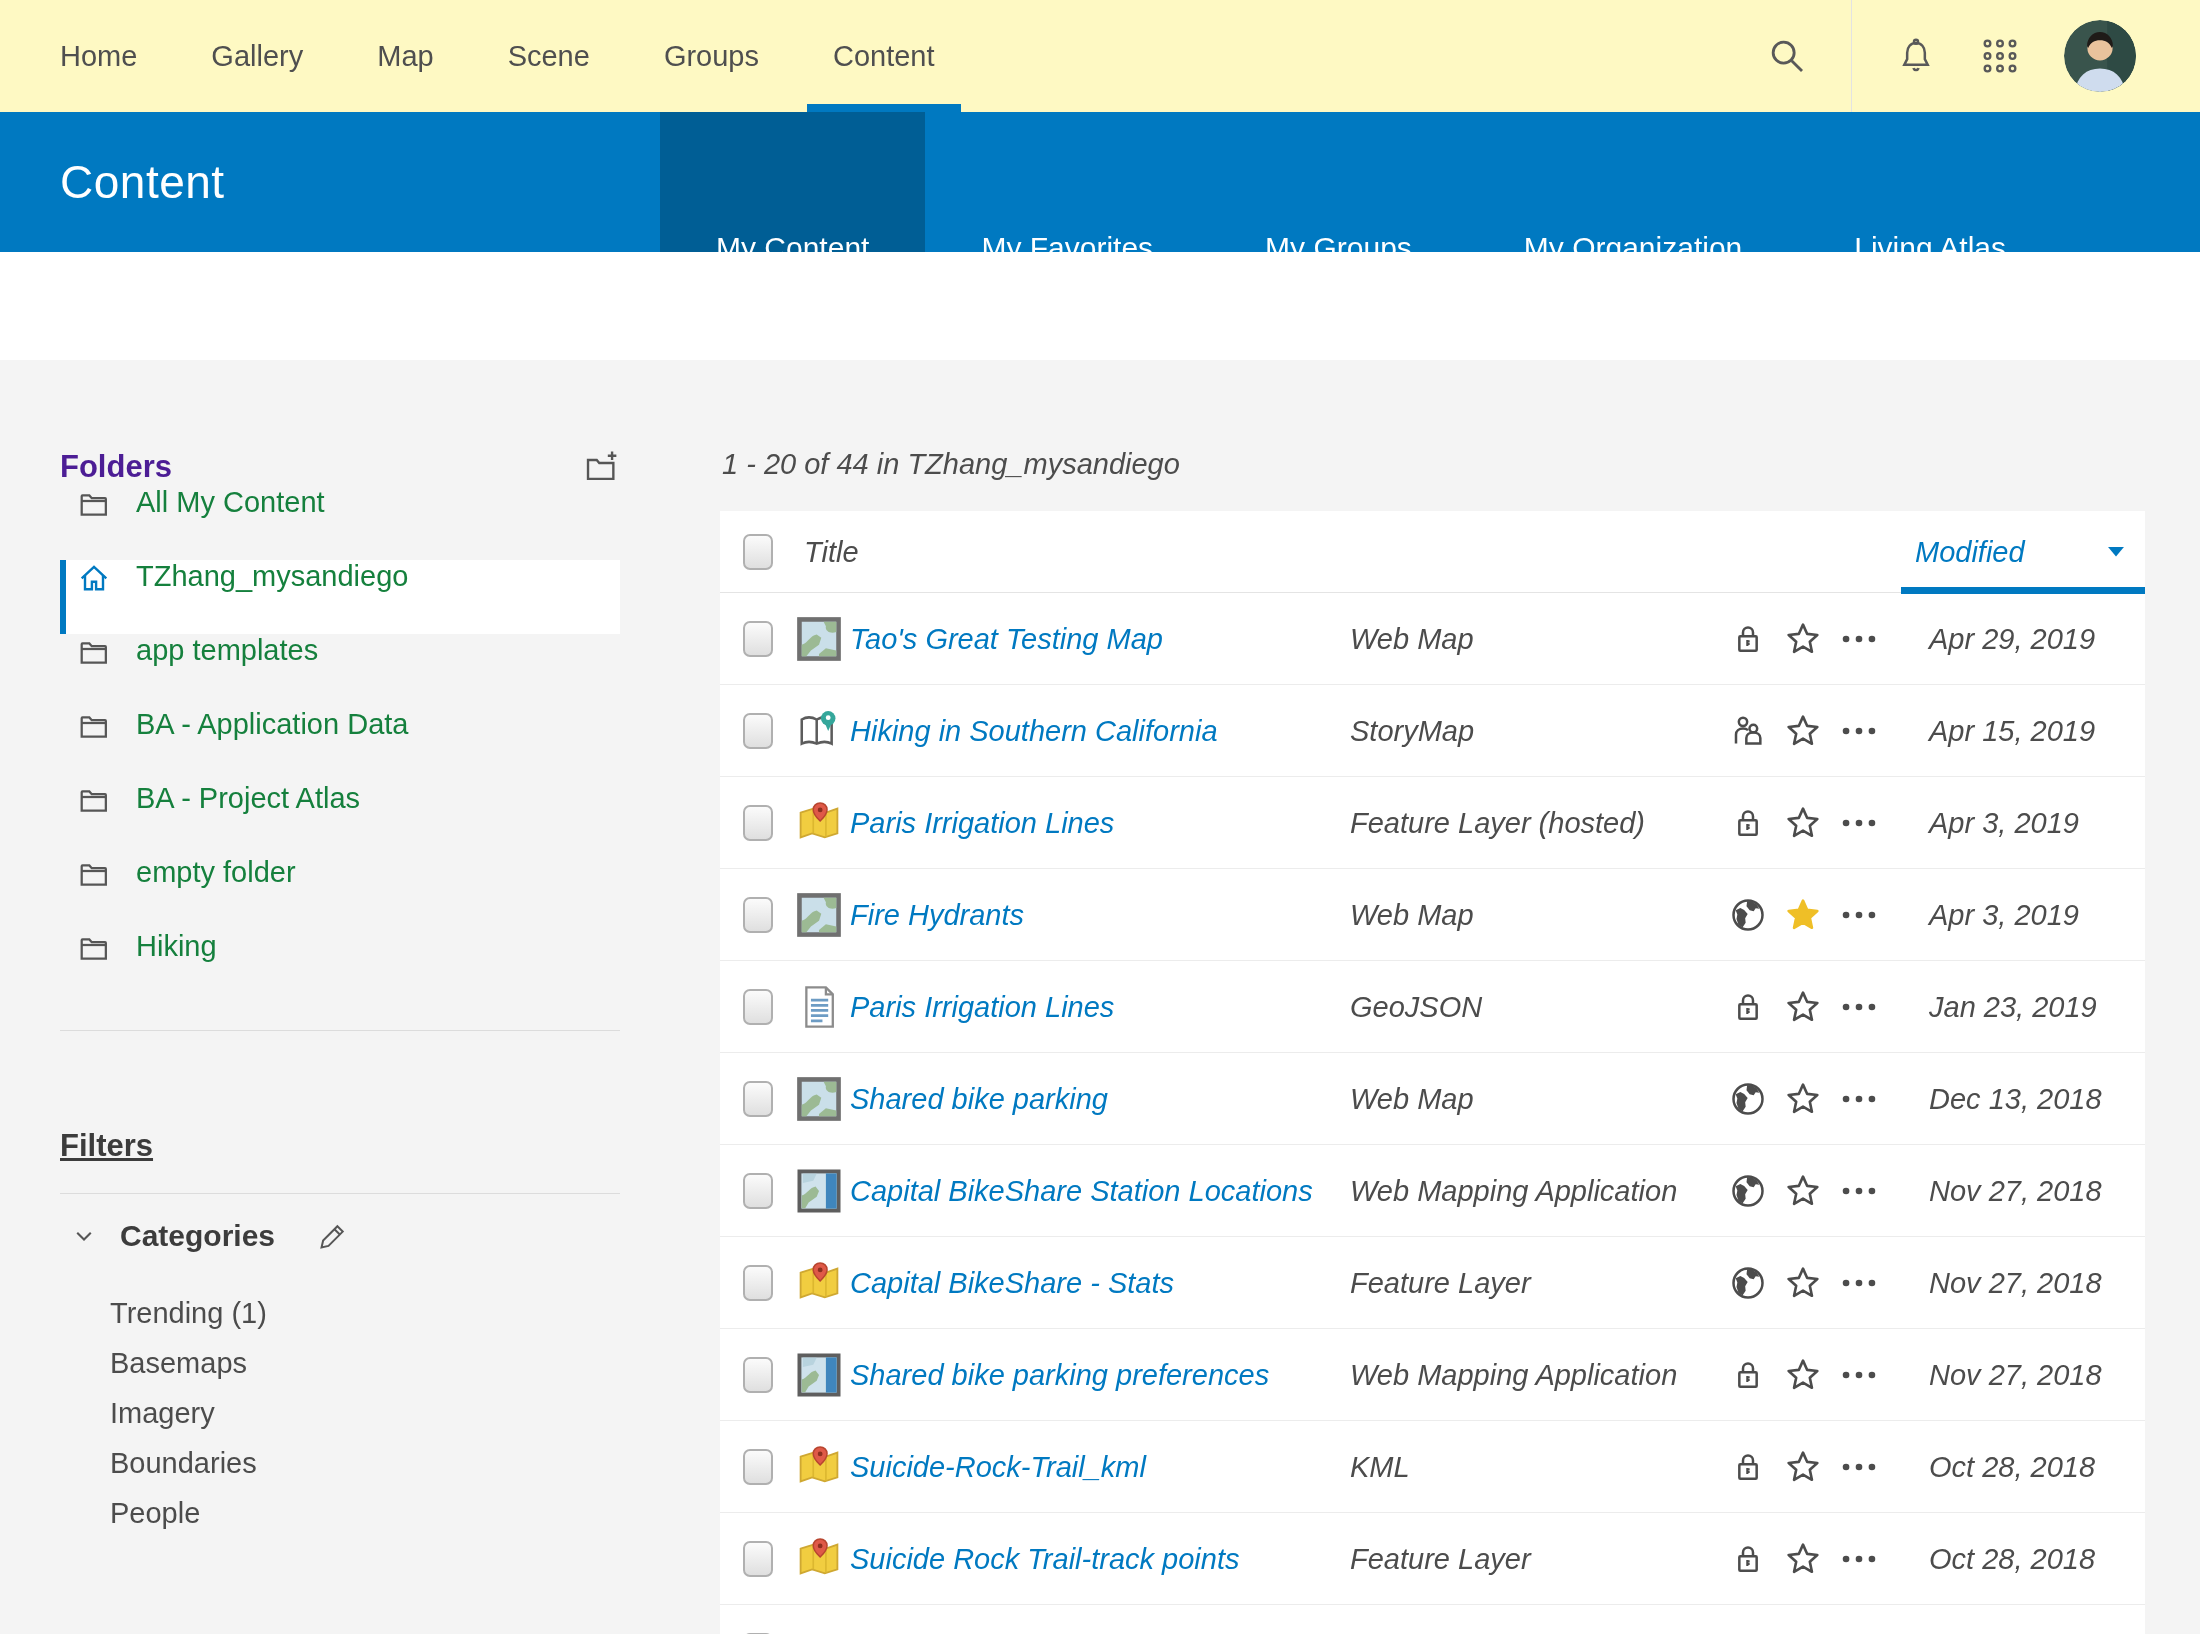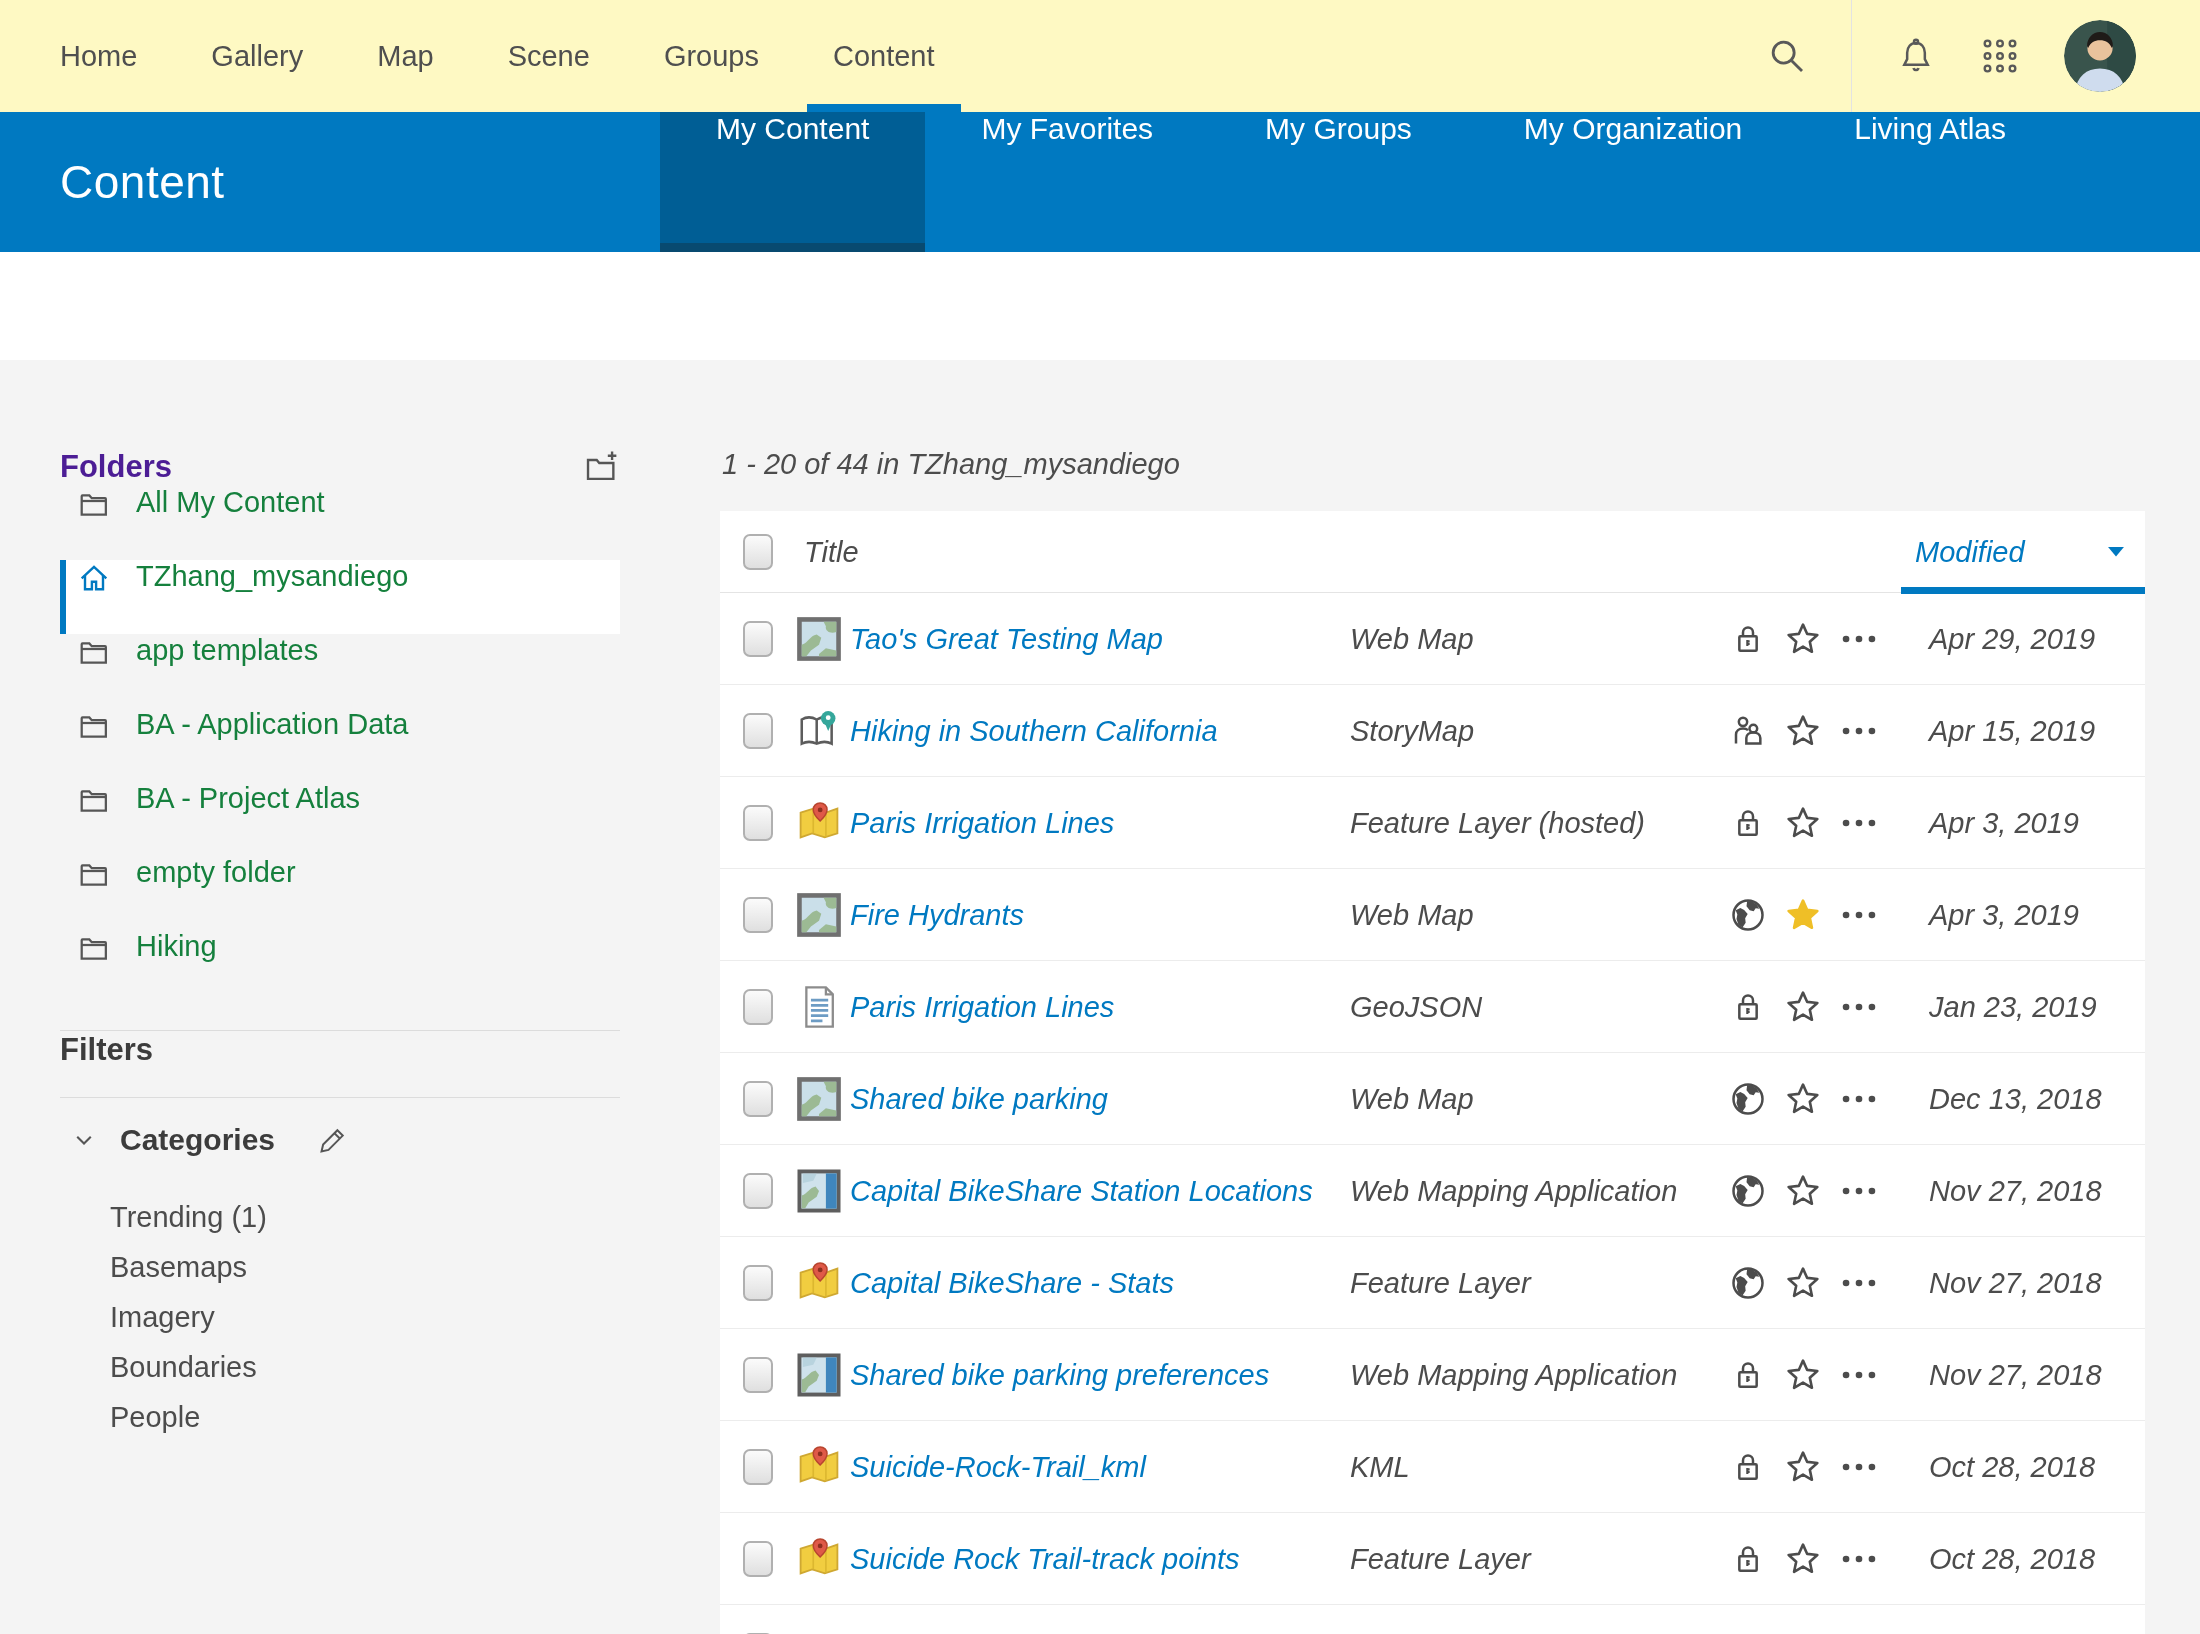--- a/index.html
+++ b/index.html
@@ -16,22 +16,22 @@
   .nav-right{position:absolute;right:64px;top:0;height:100%;display:flex;align-items:center;gap:44px;}
   .nav-right .icbtn{width:40px;height:40px;color:#595959;cursor:pointer;}
   .nav-vdiv{width:1px;height:112px;background:#e3e3e3;}
   .avatar{width:72px;height:72px;border-radius:50%;overflow:hidden;cursor:pointer;}
 
   
   .banner{position:absolute;top:112px;left:0;right:0;height:140px;background:var(--banner);}
   .banner-title{position:absolute;left:60px;top:50%;transform:translateY(-50%);
                 color:#fff;font-size:46px;font-weight:400;margin:0;letter-spacing:.5px;}
   .tabs{position:absolute;left:660px;top:0;height:100%;display:flex;}
-  .tab{position:relative;height:100%;display:flex;align-items:flex-start;justify-content:center;
-       padding:0 56px;color:#fff;font-size:30px;cursor:pointer;white-space:nowrap;}
+  .tab{position:relative;height:100%;display:flex;align-items:flex-end;justify-content:center;
+       padding:13px 56px;color:#fff;font-size:30px;cursor:pointer;white-space:nowrap;}
   .tab.active{background:var(--active-tab);}
   .tab.active::after{content:"";position:absolute;left:0;right:0;bottom:0;height:9px;background:var(--active-tab-edge);}
 
   
   .toolbar{position:absolute;top:252px;left:0;right:0;height:108px;background:#fff;}
   .btn{position:absolute;top:292px;height:58px;box-sizing:border-box;border:2px solid var(--accent);
        color:var(--accent);background:#fff;font-size:28px;display:flex;align-items:center;
        justify-content:center;gap:14px;cursor:pointer;font-family:inherit;}
   #btn-add{left:60px;width:320px;}
   #btn-create{left:400px;width:282px;}
@@ -65,21 +65,21 @@
   .filter-input .ic{width:32px;height:32px;color:#7c7c7c;flex:none;}
   .filter-input input{background:transparent;border:none;outline:none;font-size:29px;flex:1;
                       font-family:inherit;color:#4c4c4c;}
   .folder{position:relative;height:74px;display:flex;gap:24px;padding-left:16px;
           font-size:29px;color:#15803d;cursor:pointer;}
   .folder .ic{width:36px;height:36px;color:#565656;flex:none;}
   .folder.selected{background:#fff;}
   .folder.selected::before{content:"";position:absolute;left:0;top:0;bottom:0;width:6px;background:var(--accent);}
   .folder.selected .ic{color:var(--accent);}
   .side-hr{height:1px;background:#dcdcdc;margin-top:26px;}
-  .filters-head{height:38px;font-size:31px;font-weight:bold;color:#3c3c3c;display:flex;align-items:center;}
+  .filters-head{margin-top:96px;height:38px;font-size:31px;font-weight:bold;color:#3c3c3c;display:flex;align-items:center;text-decoration:underline;}
   .side-hr2{height:1px;background:#dcdcdc;margin-top:28px;}
   .cat-head{margin-top:18px;height:48px;display:flex;align-items:center;font-size:30px;font-weight:bold;color:#3c3c3c;}
   .cat-head .chev{width:28px;height:28px;margin-left:10px;color:#565656;cursor:pointer;flex:none;}
   .cat-head .label{margin-left:22px;}
   .cat-head .pencil{width:32px;height:32px;margin-left:42px;color:#565656;cursor:pointer;flex:none;}
   .cat-item{height:50px;display:flex;align-items:center;padding-left:50px;font-size:29px;color:#4c4c4c;cursor:pointer;}
   .cat-item:first-of-type{margin-top:28px;}
 
   
   .main{position:absolute;left:720px;right:55px;top:0;bottom:0;font-style:italic;}

